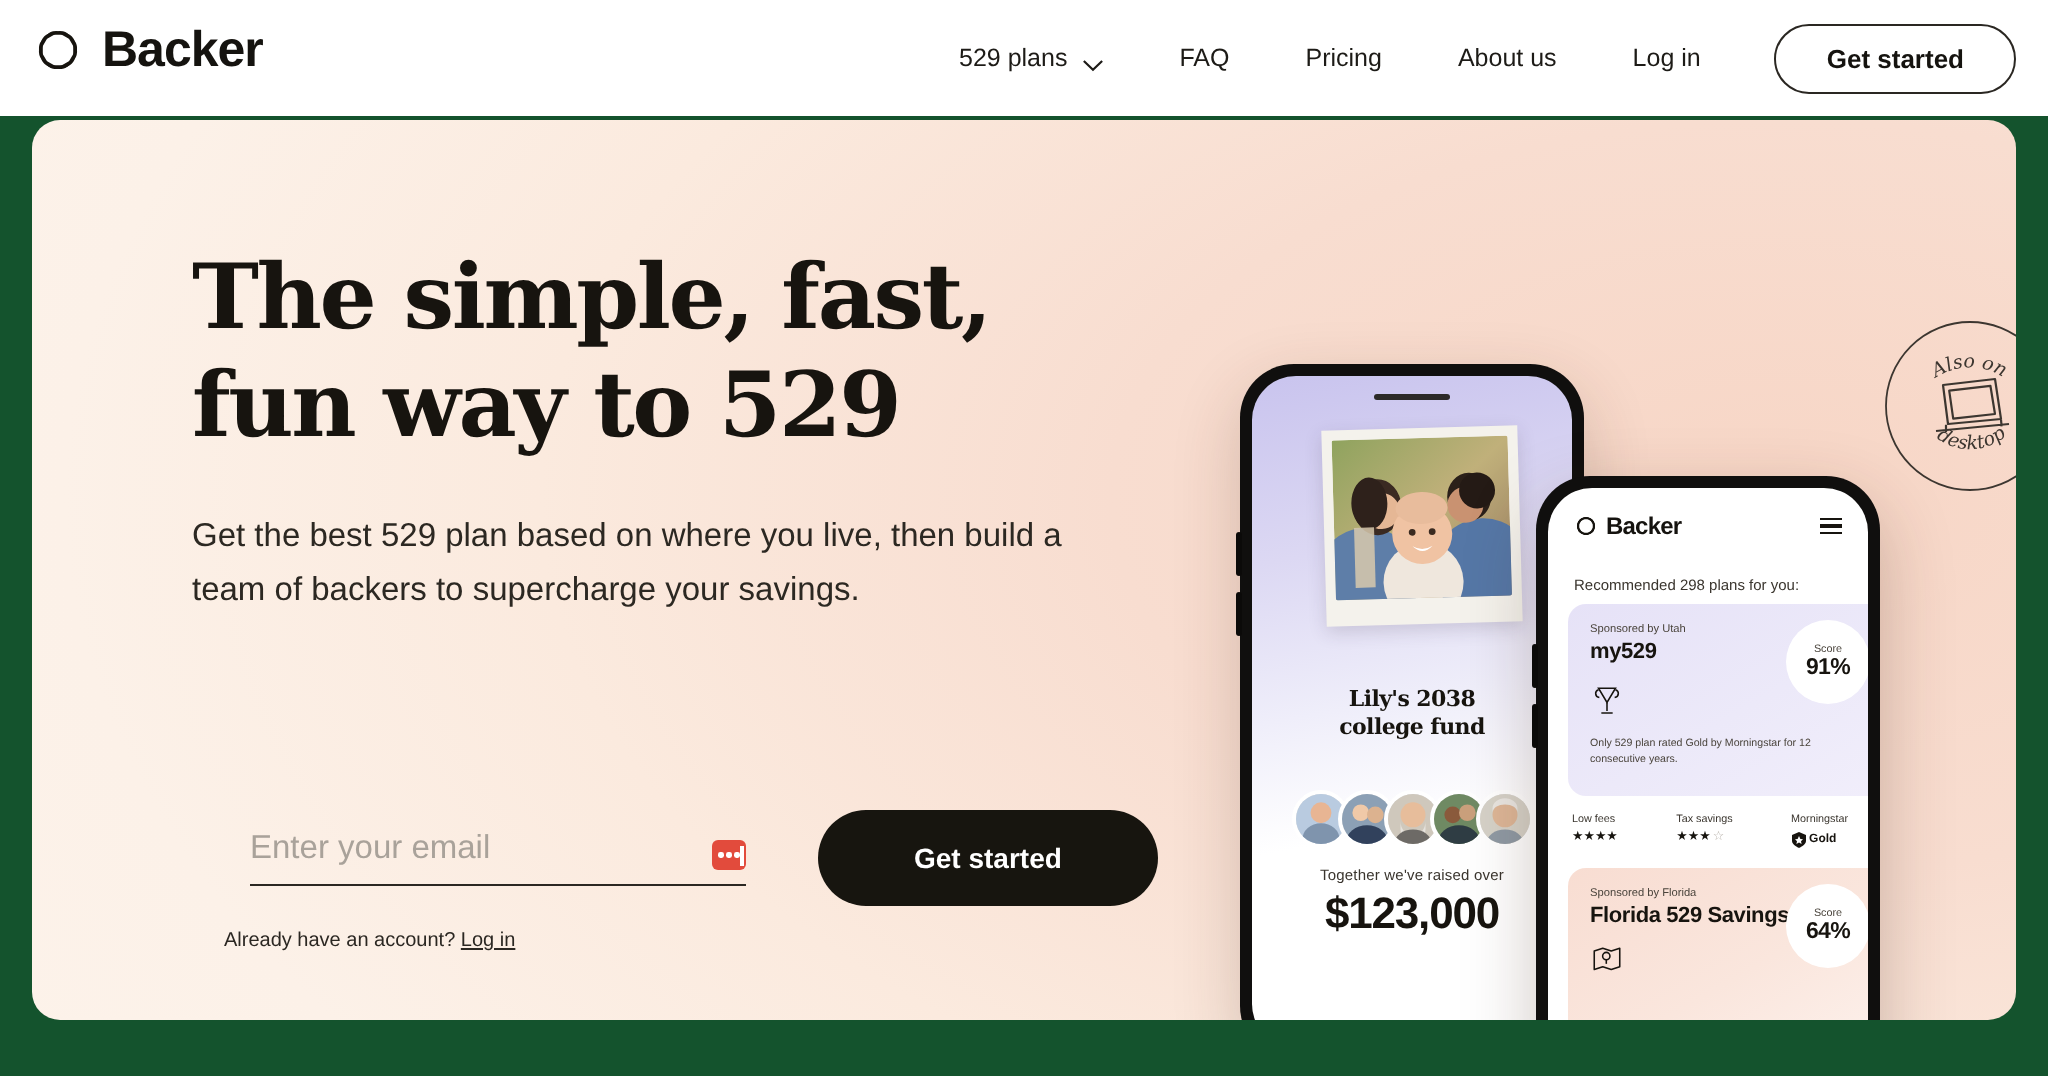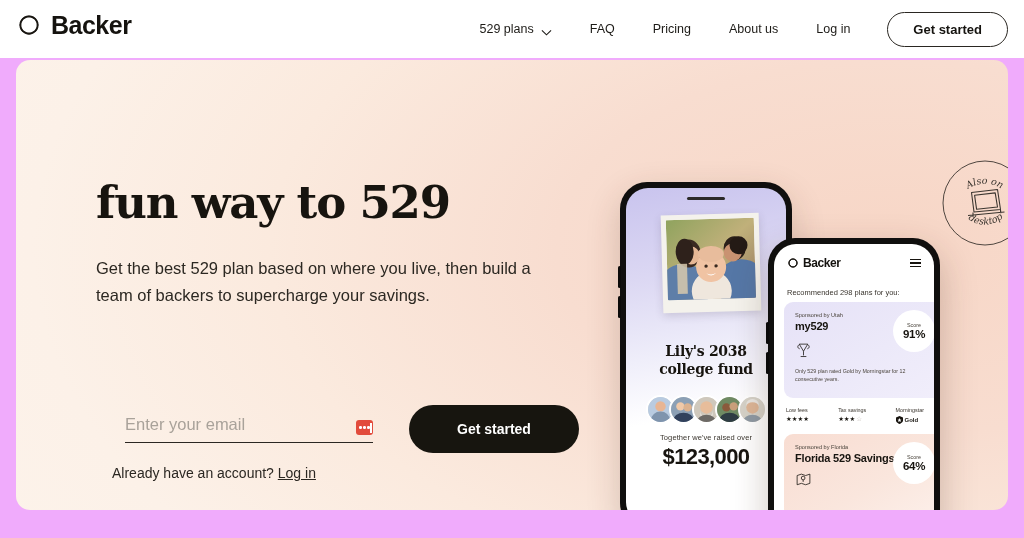--- a/index.html
+++ b/index.html
@@ -1,21 +1,21 @@
 <!DOCTYPE html>
 <html><head>
 <meta charset="utf-8">
 <style>
   html,body{margin:0;padding:0;}
   body{
     width:1024px;height:538px;overflow:hidden;background:#ffffff;
     font-family:"Liberation Sans", sans-serif;
     -webkit-font-smoothing:antialiased;
   }
-  .page{position:relative;width:1024px;height:538px;background:#f0abfc;}
+  .page{position:relative;width:1024px;height:538px;background:#14532d;}
 
   
   .navbar{position:absolute;left:0;top:0;width:1024px;height:58px;background:#fff;display:flex;align-items:center;}
   .brand{position:absolute;left:16px;top:12px;display:flex;align-items:center;gap:9px;}
   .brand-mark{width:26px;height:26px;display:block;}
   .brand-name{font-size:25px;font-weight:700;color:#15130f;letter-spacing:-.5px;line-height:1;}
   .nav-links{position:absolute;right:16px;top:0;height:58px;display:flex;align-items:center;gap:0;}
   .nav-link{font-size:12.5px;color:#1d1b17;padding:0 19px;white-space:nowrap;display:flex;align-items:center;gap:7px;text-decoration:none;}
   .chev{display:inline-block;width:11px;height:7px;}
   .btn-outline{margin-left:18px;border:1px solid #2a2722;border-radius:30px;
@@ -36,38 +36,38 @@
   .email-wrap{position:relative;width:248px;border-bottom:1.5px solid #2b2722;padding-bottom:8px;display:flex;align-items:center;}
   .email-input{border:0;outline:0;background:transparent;font-family:"Liberation Sans",sans-serif;
     font-size:16.5px;color:#2b2722;width:210px;padding:0;}
   .email-input::placeholder{color:#a9a29a;}
   .pwbadge{position:absolute;right:0;bottom:7px;width:17px;height:15px;border-radius:3px;background:#e24b3c;
     display:flex;align-items:center;justify-content:center;gap:1.5px;}
   .pwdot{width:2.4px;height:2.4px;border-radius:50%;background:#fff;}
   .pwbar{position:absolute;right:1.5px;top:2.5px;width:1.4px;height:10px;background:#fff;}
   .btn-dark{background:#17150f;color:#fff;border:0;border-radius:30px;font-size:14px;font-weight:700;
     padding:16px 48px;white-space:nowrap;font-family:"Liberation Sans",sans-serif;}
-  .already{position:absolute;left:96px;top:405px;font-size:14px;color:#2b2722;}
+  .already{position:absolute;left:96px;top:405px;font-size:10px;color:#2b2722;}
   .already a{color:#2b2722;text-decoration:underline;}
 
   
   .desk-badge{position:absolute;left:926px;top:100px;width:86px;height:86px;}
 
   
   .phone-back{position:absolute;left:604px;top:122px;width:172px;height:348px;background:#100f0e;
     border-radius:27px;box-shadow:0 12px 34px rgba(70,40,25,.20);}
   .phone-back .screen{position:absolute;left:6px;top:6px;width:160px;height:336px;border-radius:22px;overflow:hidden;
     background:linear-gradient(170deg,#c9c4ee 0%,#dcd8f3 26%,#efeefa 48%,#ffffff 66%,#ffffff 100%);}
   .speaker{position:absolute;left:50%;transform:translateX(-50%);top:9px;width:38px;height:3.4px;border-radius:3px;background:#2c2a28;}
   .vbtn{position:absolute;left:-2px;width:2.5px;border-radius:2px;background:#0b0a09;}
   .polaroid{position:absolute;left:36px;top:26px;width:88px;background:#f4f2ec;padding:5px 5px 13px 5px;
     transform:rotate(-1.6deg);box-shadow:0 3px 9px rgba(60,45,70,.17);}
   .polaroid .ph{width:88px;height:80px;display:block;border-radius:1px;object-fit:cover;}
   .fund-title{position:absolute;left:0;top:155px;width:160px;text-align:center;
-    font-family:"DejaVu Serif",serif;font-weight:700;font-size:14px;line-height:1.28;color:#17140f;letter-spacing:-.3px;}
+    font-family:"DejaVu Serif",serif;font-weight:700;font-size:11px;line-height:1.28;color:#17140f;letter-spacing:-.3px;}
   .avatars{position:absolute;left:0;top:207px;width:160px;display:flex;justify-content:center;}
   .avatar{width:25px;height:25px;border-radius:50%;border:2px solid #fff;margin-left:-6px;overflow:hidden;background:#ddd;}
   .avatar:first-child{margin-left:0;}
   .avatar svg{display:block;width:100%;height:100%;}
   .raised-label{position:absolute;left:0;top:245px;width:160px;text-align:center;font-size:7.5px;color:#3a352e;letter-spacing:.1px;}
   .raised-amount{position:absolute;left:0;top:256px;width:160px;text-align:center;font-size:22px;font-weight:700;color:#17140f;letter-spacing:-.6px;}
   .join-btn{position:absolute;left:22px;top:298px;width:116px;border:1px solid #4b453d;border-radius:20px;
     padding:7px 0;text-align:center;font-size:8px;color:#24211c;background:transparent;font-family:"Liberation Sans",sans-serif;}
 
   .phone-front{position:absolute;left:752px;top:178px;width:172px;height:348px;background:#100f0e;
@@ -130,21 +130,21 @@
       <a class="nav-link">About us</a>
       <a class="nav-link">Log in</a>
       <button class="btn-outline">Get started</button>
     </div>
   </div>
 
   <div class="hero">
 
     <div class="hero-left">
       <h1 class="headline">
-        <br>
+        <span>The simple, fast,</span><br>
         <span>fun way to 529</span>
       </h1>
       <p class="sub">Get the best 529 plan based on where you live, then build a team of backers to supercharge your savings.</p>
     </div>
 
     <div class="form-row">
       <div class="email-wrap">
         <input class="email-input" type="text" placeholder="Enter your email" style="">
         <span class="pwbadge">
           <span class="pwdot"></span>

